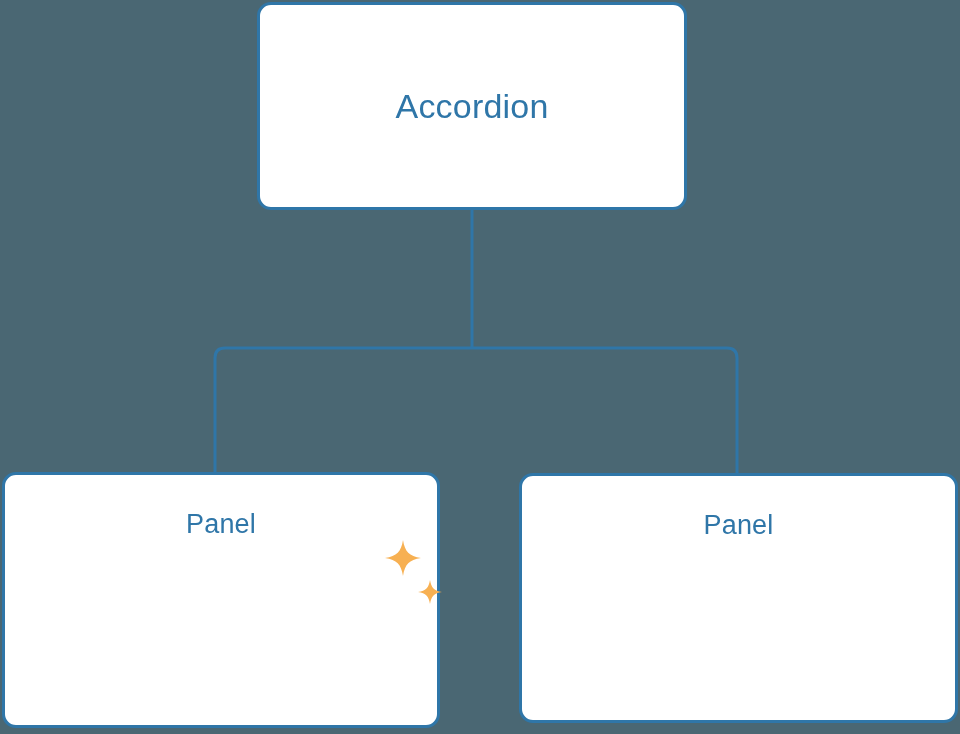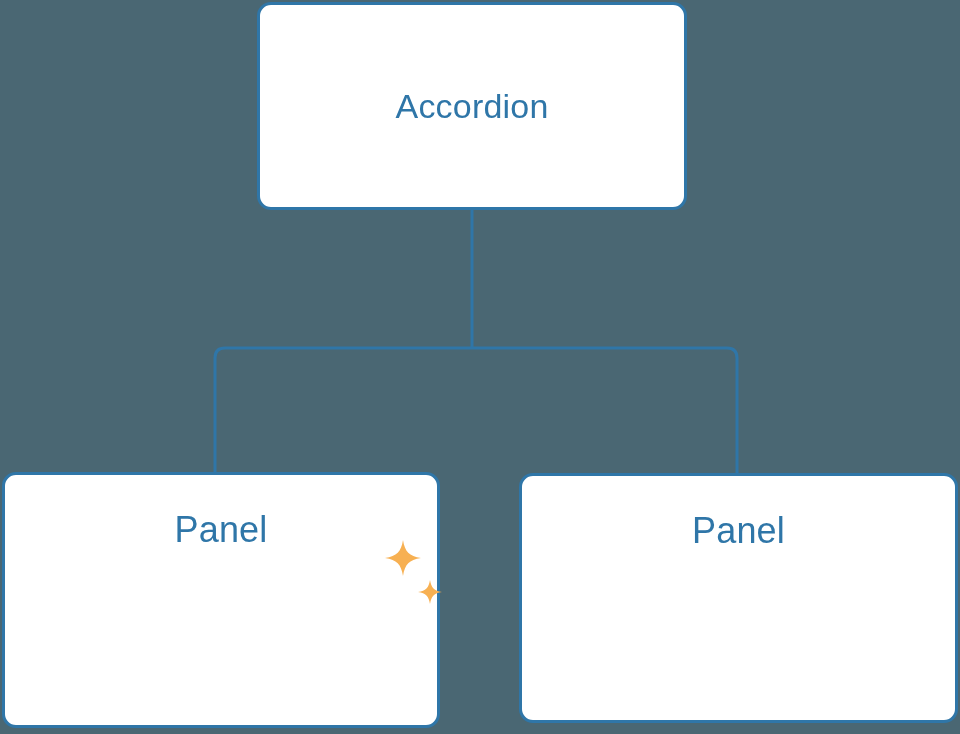--- a/index.html
+++ b/index.html
@@ -67,21 +67,21 @@
     height: 256px;
   }
   #node-panel-right {
     left: 519px;
     top: 473px;
     width: 439px;
     height: 250px;
   }
   .panel-title {
     margin-top: 34px;
-    font-size: 36px;
+    font-size: 27px;
   }
 
   
   .prop-pill-wrap {
     position: absolute;
     display: flex;
     align-items: stretch;
   }
   .prop-pill {
     display: flex;

